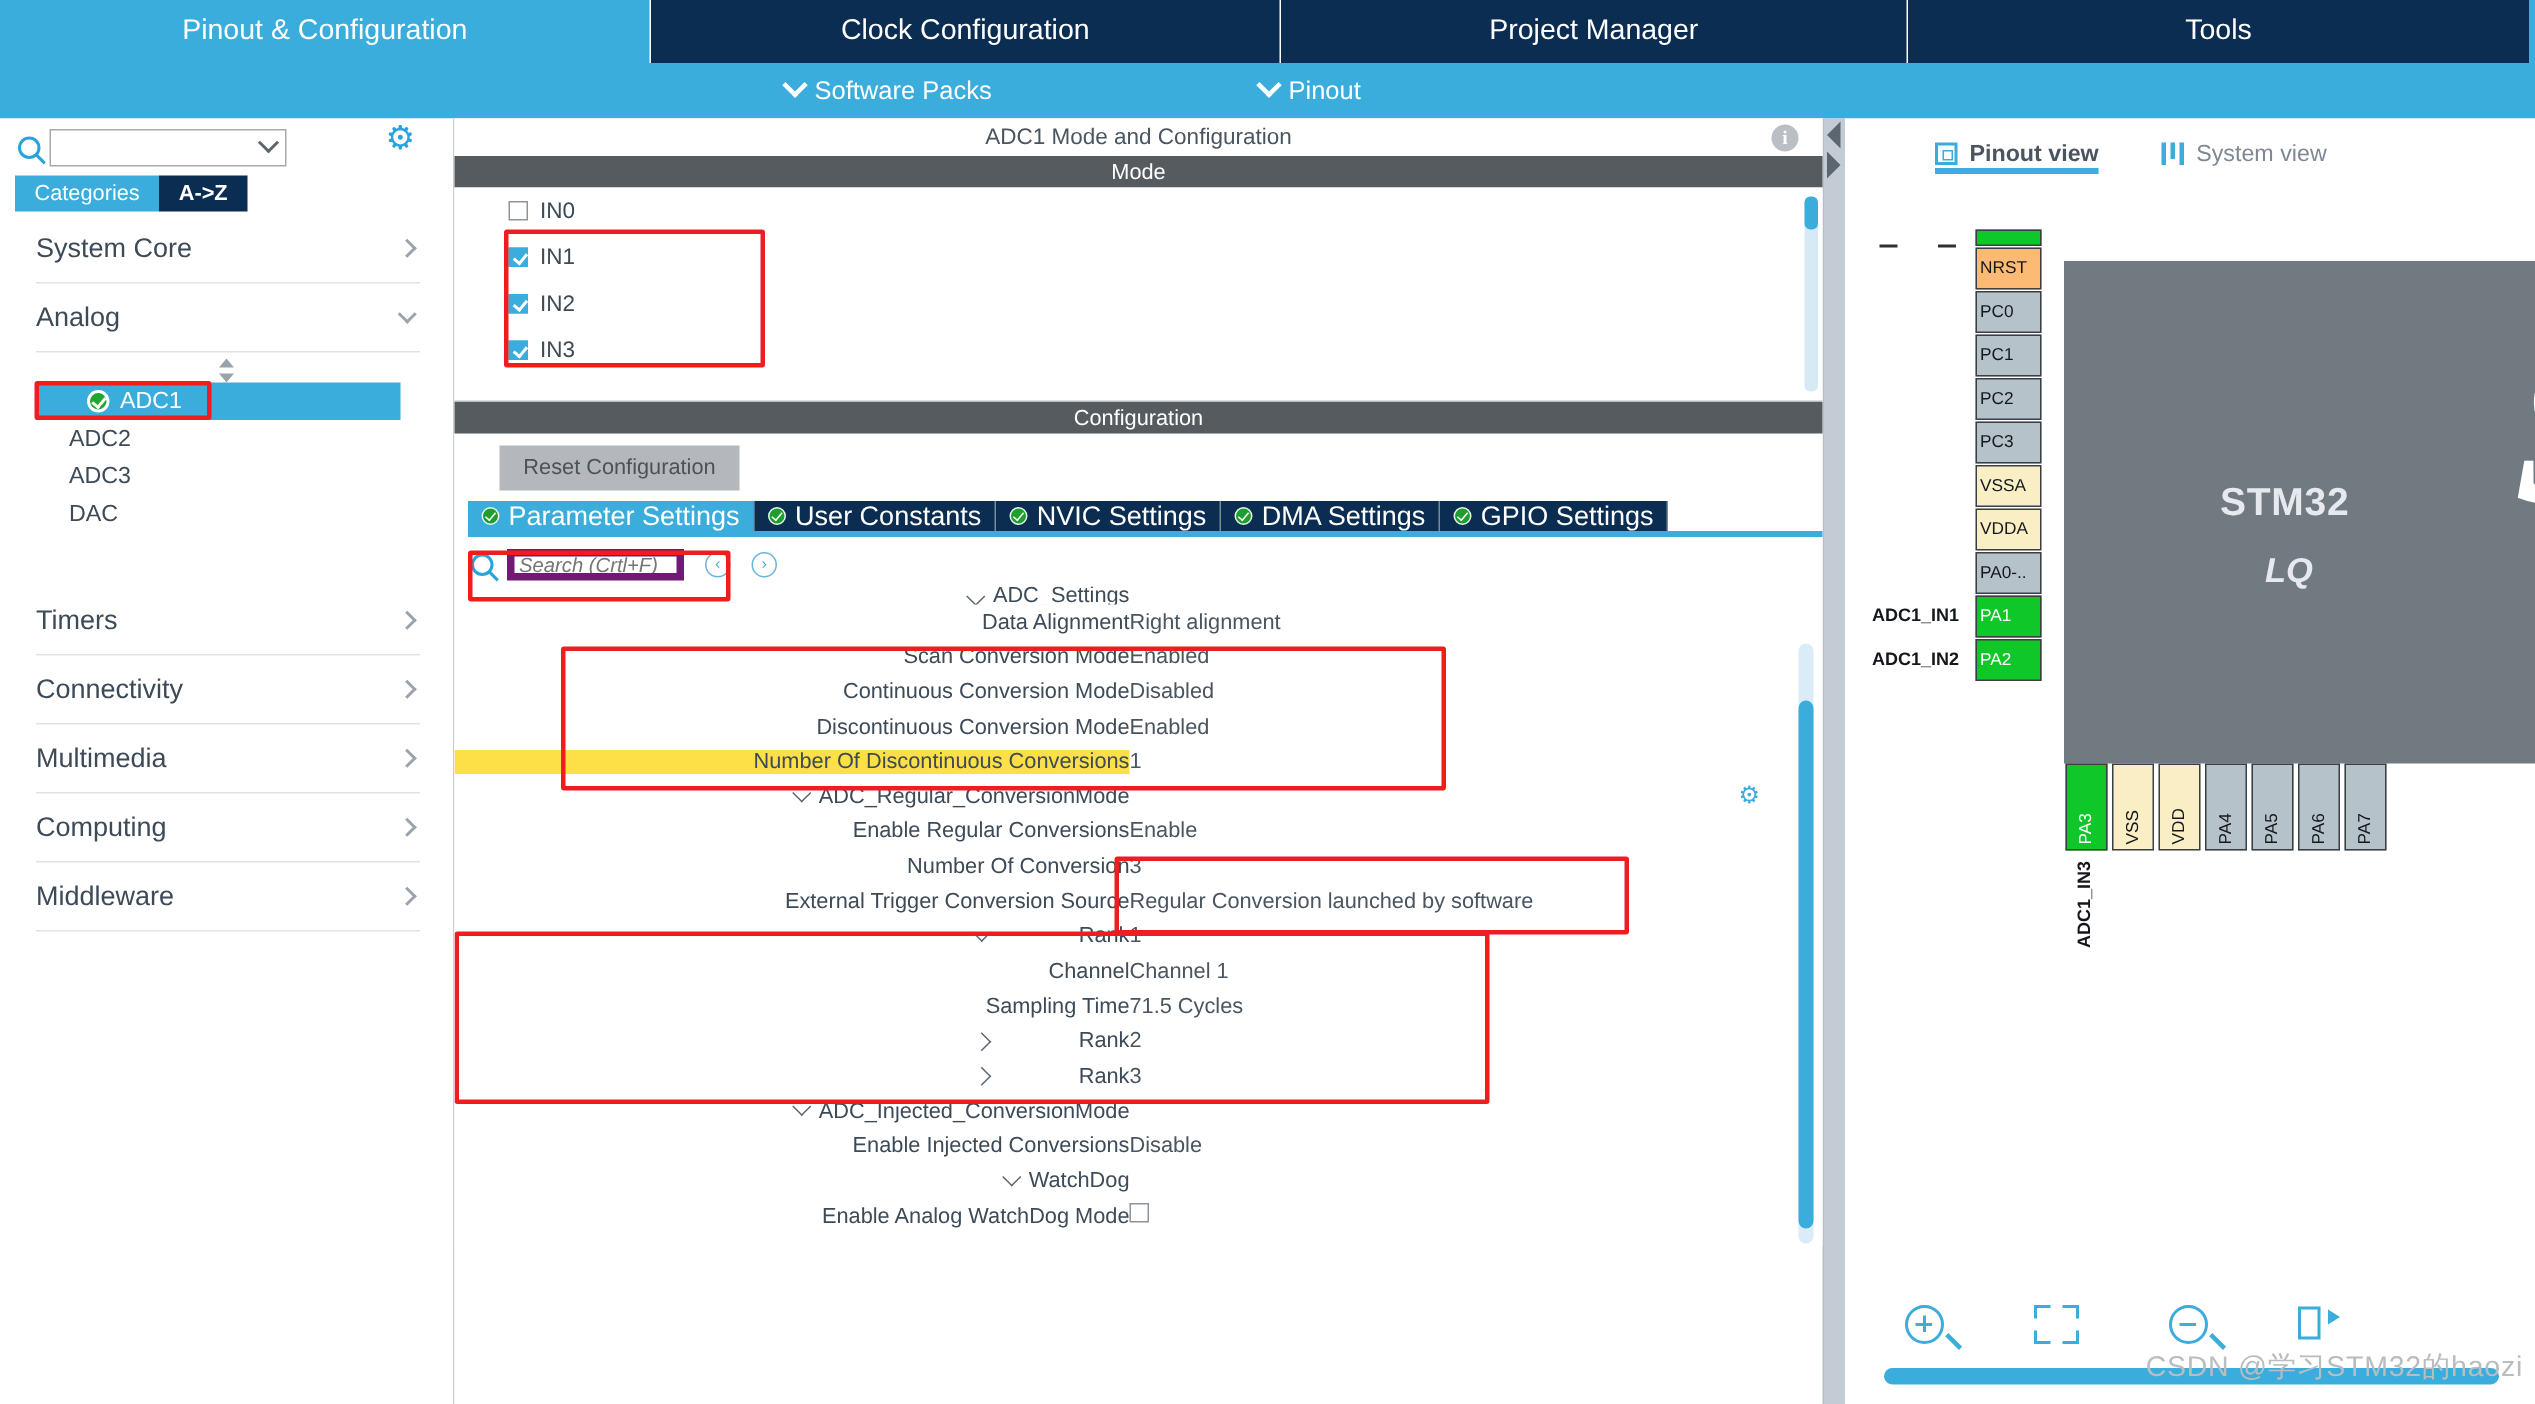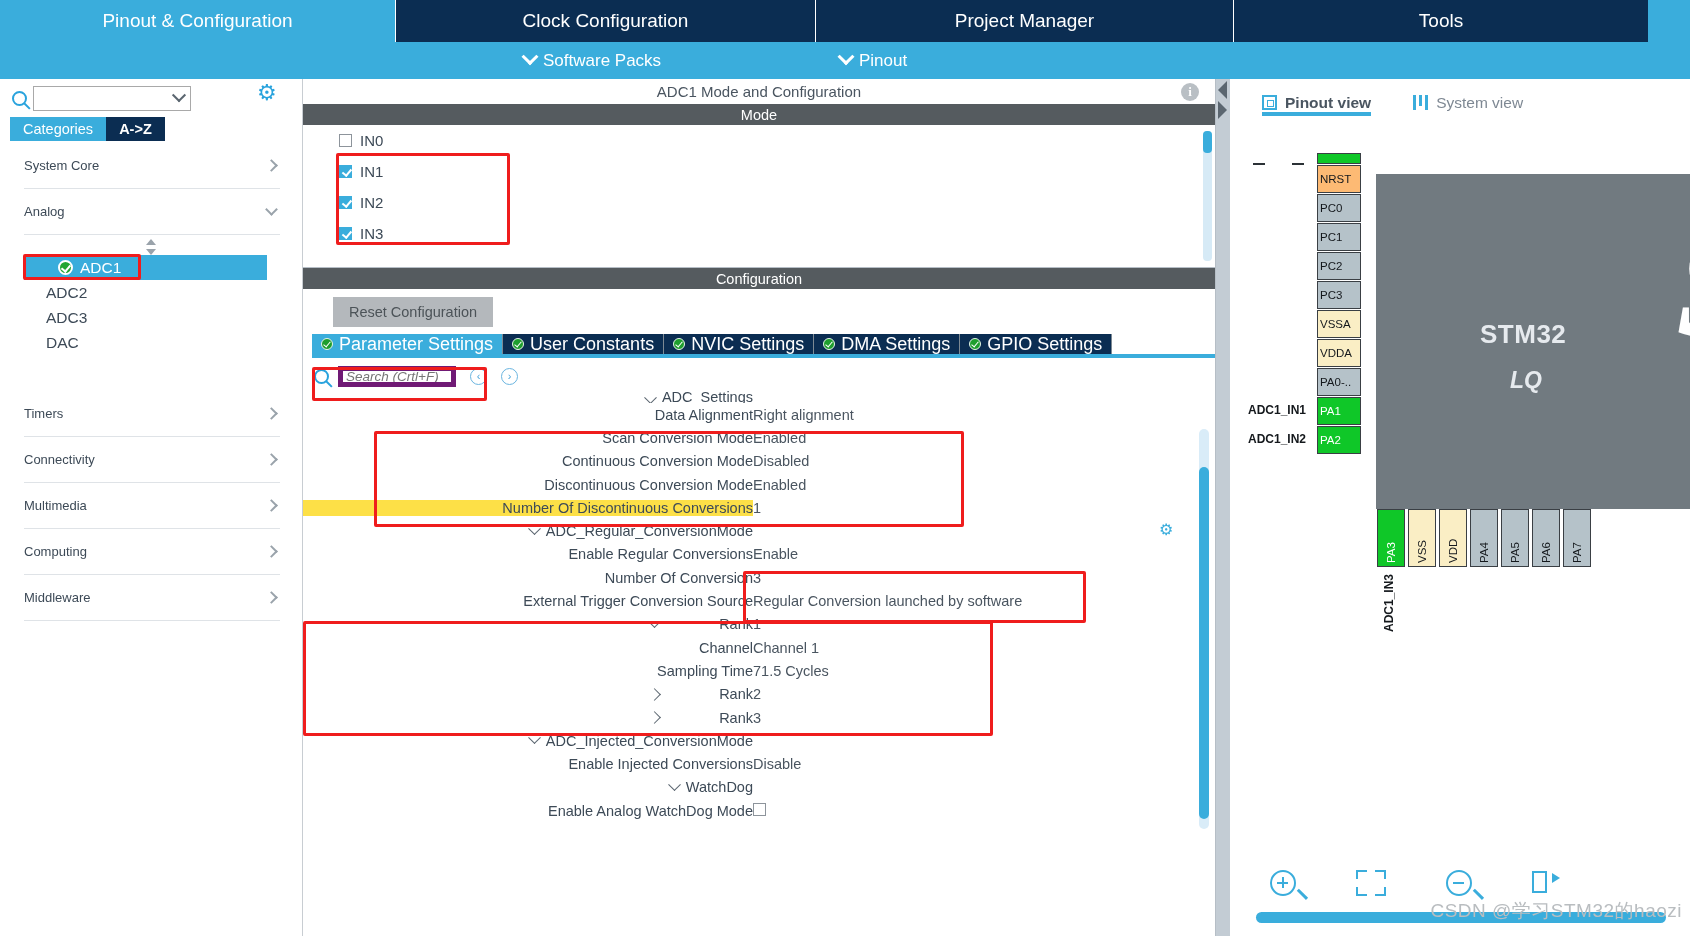--- a/index.html
+++ b/index.html
@@ -21,21 +21,21 @@
   .top-tab {
     flex: 0 0 auto;
     display: flex; align-items: center; justify-content: center;
     color: #ffffff;
     font-size: 19px;
     height: 42px;
     border-right: 1px solid #ffffff;
   }
   .top-tab.light { background: #3aaddc; }
   .top-tab.dark  { background: #0b2d52; }
-  #tab-pinout-config { width: 396px; }
+  #tab-pinout-config { width: 434px; }
   #tab-clock-config  { width: 420px; }
   #tab-project-mgr   { width: 418px; }
   #tab-tools         { width: 414px; border-right: none; }
 
   #sub-bar {
     height: 37px; width: 1690px;
     background: #3aaddc;
     display: flex; align-items: center;
     color: #ffffff; font-size: 17px;
     position: relative;
@@ -135,21 +135,21 @@
   #sidebar-list {
     margin-top: 0;
     padding-top: 2px;
   }
   .cat-row {
     height: 46px;
     margin: 0 22px 0 24px;
     display: flex; align-items: center;
     justify-content: space-between;
     border-bottom: 1px solid #dfe3e7;
-    font-size: 13px;
+    font-size: 18px;
     color: #3d4a57;
   }
   .chev-right {
     width: 9px; height: 9px;
     border-right: 2px solid #9aa3ab;
     border-top: 2px solid #9aa3ab;
     transform: rotate(45deg);
     margin-right: 4px;
   }
   .chev-down-grey {
@@ -433,21 +433,21 @@
   #right {
     flex: 1;
     height: 857px;
     background: #ffffff;
     position: relative;
     overflow: hidden;
   }
   #right-tabs {
     height: 40px;
     display: flex; align-items: center;
-    padding-left: 32px;
+    padding-left: 60px;
     gap: 42px;
   }
   .view-tab {
     display: flex; align-items: center; gap: 8px;
     font-size: 15.5px;
     color: #4a5560;
     font-weight: bold;
     height: 38px;
     padding-top: 7px;
     position: relative;

